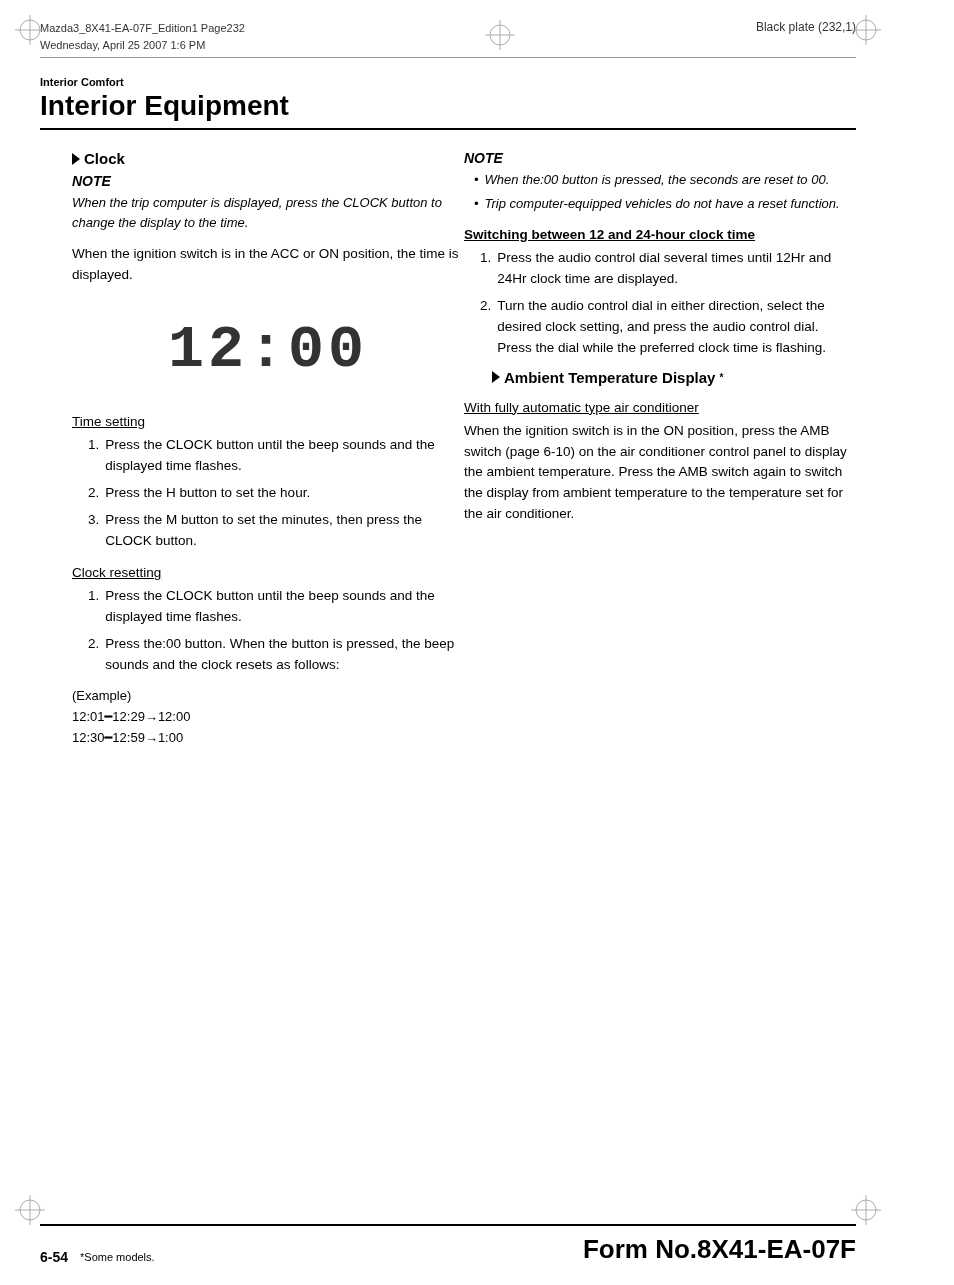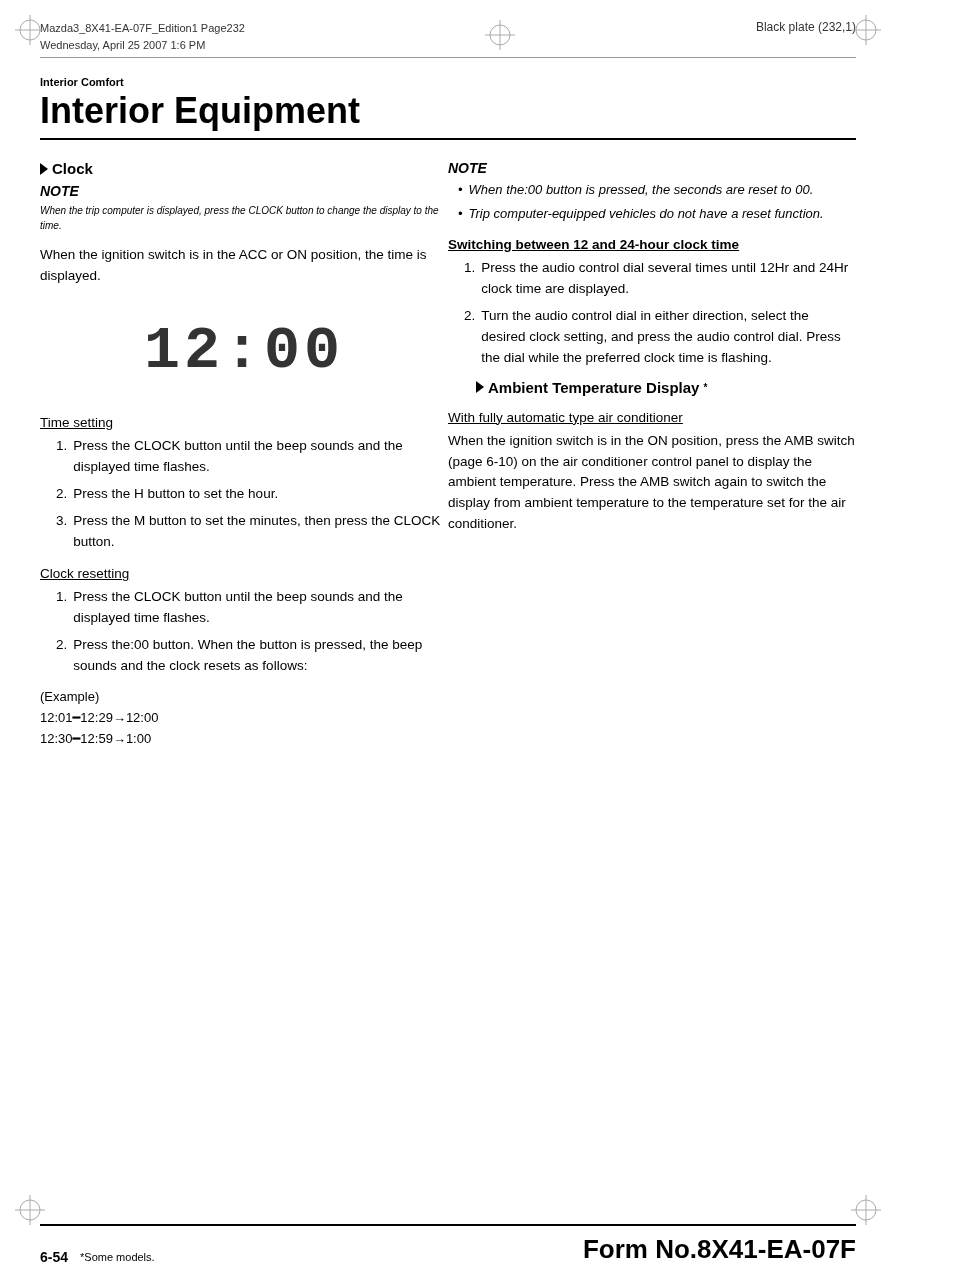--- a/index.html
+++ b/index.html
@@ -53,34 +53,35 @@
 
     
     .section-label {
       font-size: 11px;
       font-weight: bold;
       margin-top: 18px;
       margin-bottom: 2px;
     }
 
     .section-title {
-      font-size: 36px;
+      font-size: 28px;
       font-weight: bold;
       margin-bottom: 6px;
     }
 
     .section-divider {
       border: none;
       border-top: 2px solid #000;
       margin-bottom: 20px;
     }
 
     
     .two-col {
       display: flex;
+      margin-left: 32px;
     }
 
     .col-left {
       flex: 1;
       min-width: 0;
     }
 
     .col-right {
       flex: 1;
       min-width: 0;
@@ -109,21 +110,21 @@
     
     .note-label {
       font-style: italic;
       font-weight: bold;
       font-size: 14px;
       margin-bottom: 4px;
     }
 
     .note-text {
       font-style: italic;
-      font-size: 10px;
+      font-size: 13px;
       line-height: 1.5;
       margin-bottom: 12px;
     }
 
     
     .body-text {
       font-size: 13.5px;
       line-height: 1.55;
       margin-bottom: 10px;
     }

